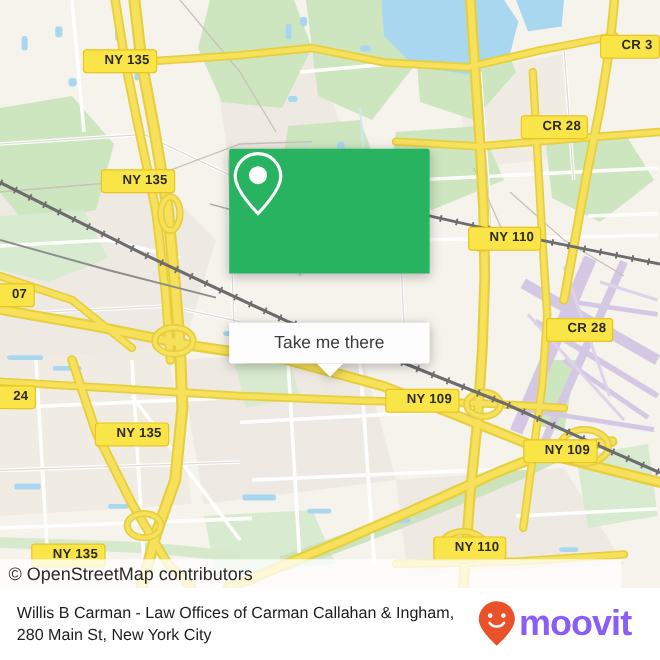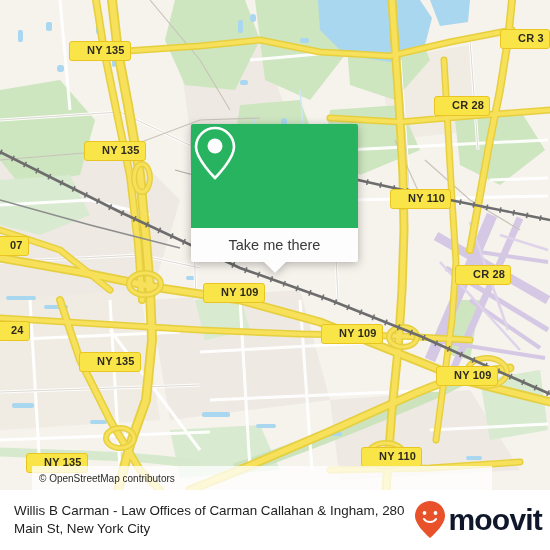--- a/index.html
+++ b/index.html
@@ -40,64 +40,64 @@
     background:#27b35f;
     border-radius:2px 2px 0 0;
     display:flex;align-items:center;justify-content:center;
   }
   #popup .foot{
     height:34px;
     background:#fdfdfd;
     border-radius:0 0 2px 2px;
     display:flex;align-items:center;justify-content:center;
     position:relative;
+    margin-top:41px;
   }
   #popup .foot .lbl{
     font-size:14.5px;color:#3a3a3a;font-family:"Liberation Sans",sans-serif;
   }
   #popup .tail{
     position:absolute;
     left:50%;top:34px;margin-left:-11px;
     width:0;height:0;
     border-left:11px solid transparent;
     border-right:11px solid transparent;
     border-top:11px solid #fdfdfd;
   }
 
   
   #attrib{
-    position:absolute;left:0;top:466px;width:460px;height:24px;
+    position:absolute;left:0;top:466px;width:518px;height:24px;
     background:rgba(255,255,255,0.76);
     display:flex;align-items:center;
-    font-size:10px;color:#2b2b2b;
+    font-size:15px;color:#2b2b2b;
     padding-left:7px;box-sizing:border-box;
     font-family:"Liberation Sans",sans-serif;
-    margin-left:32px;
   }
 
   
   #bottombar{
     position:absolute;left:0;top:490px;width:550px;height:60px;
     background:#ffffff;
     display:flex;align-items:center;
     box-sizing:border-box;
-    padding:0 8px 0 14px;
+    padding:0 24px 0 14px;
     overflow:hidden;
   }
   #bottombar .title{
     flex:1 1 auto;
     font-size:13.4px;
     line-height:18px;
     color:#1d1d1d;
     font-family:"Liberation Sans",sans-serif;
     padding-right:8px;
   }
   #brand{flex:0 0 auto;display:flex;align-items:center;gap:2px;}
   #brand .word{
-    font-size:30px;font-weight:bold;color:#0f172a;
+    font-size:30px;font-weight:bold;color:#8b5cf6;
     font-family:"Liberation Sans",sans-serif;letter-spacing:-0.8px;
     line-height:30px;
   }
 </style>
 </head>
 <body>
 
 <div id="app">
 
   <div id="map">

